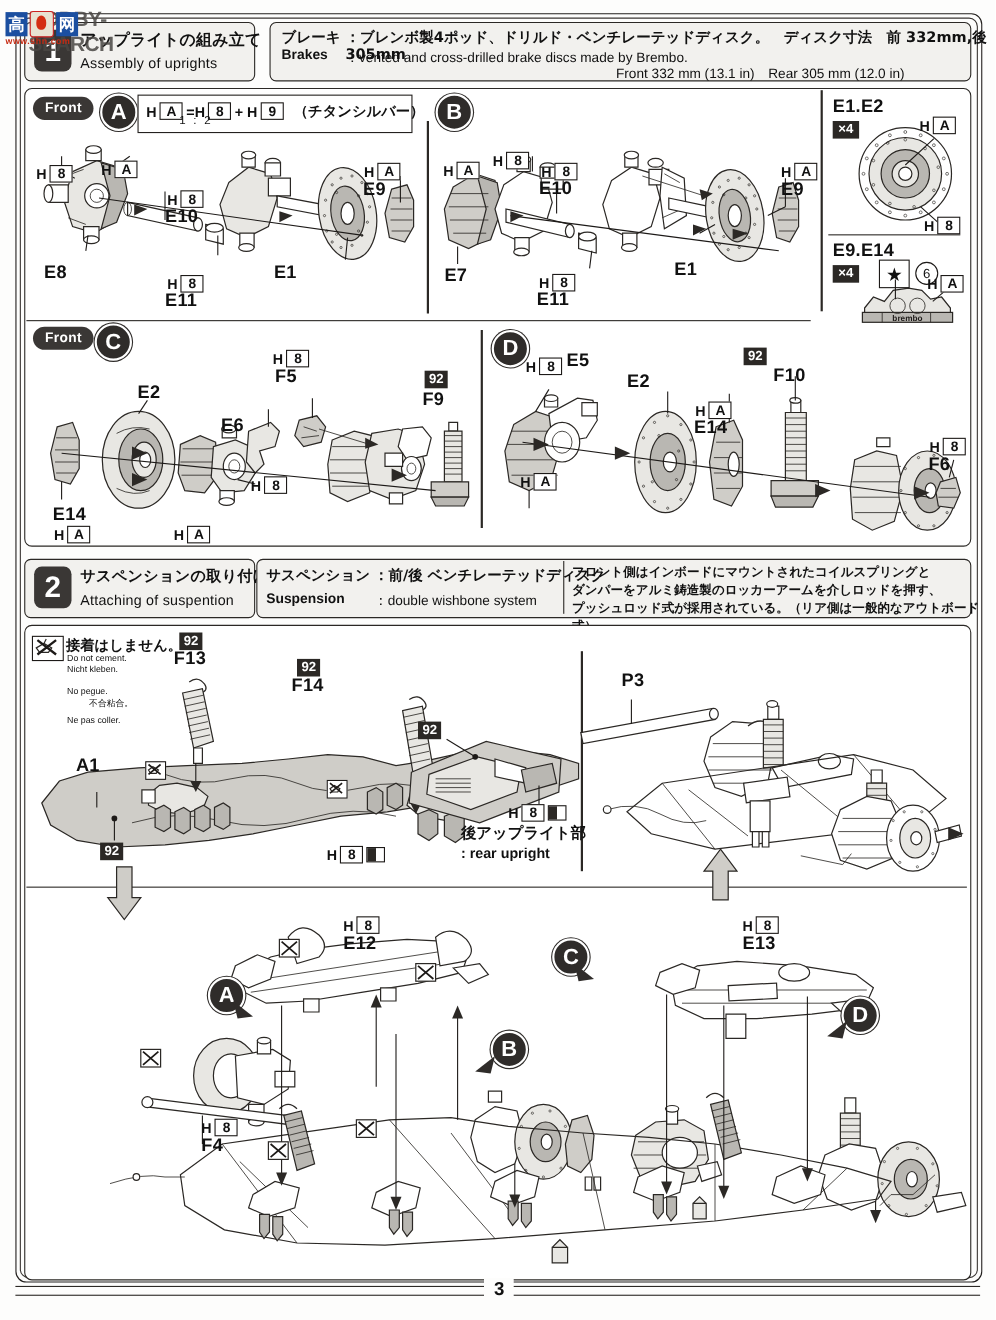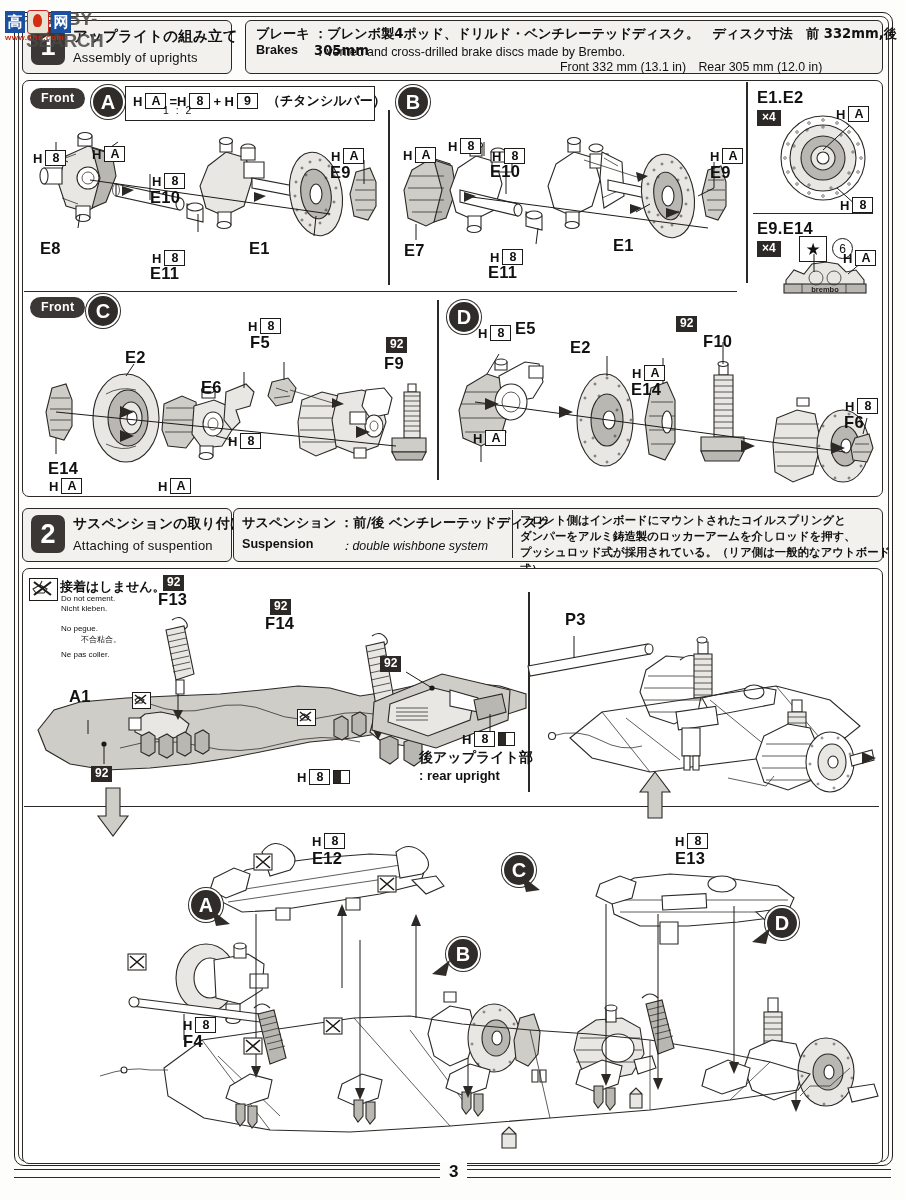--- a/index.html
+++ b/index.html
@@ -607,21 +607,21 @@
   <div class="hdrbox" style="left:22px;top:508px;width:208px;height:52px;"></div>
   <div class="stepnum" style="left:31px;top:515px;">2</div>
   <div class="jp t-jp-title" style="position:absolute;left:73px;top:515px;font-size:13.8px;">サスペンションの取り付け</div>
   <div class="t-en-title" style="position:absolute;left:73px;top:538px;">Attaching of  suspention</div>
 
   <div class="hdrbox" style="left:233px;top:508px;width:648px;height:52px;"></div>
   <div class="vdiv" style="left:512px;top:510px;height:48px;width:1.2px;"></div>
   <div class="jp t-jp-spec" style="position:absolute;left:242px;top:514px;">サスペンション</div>
   <div class="jp t-jp-spec" style="position:absolute;left:340px;top:514px;">：前/後 ベンチレーテッドディスク</div>
   <div class="t-en-spec" style="position:absolute;left:242px;top:537px;">Suspension</div>
-  <div class="t-en-spec-n" style="position:absolute;left:340px;top:538px;font-style:italic;">：double wishbone system</div>
+  <div class="t-en-spec-n" style="position:absolute;left:340px;top:538px;">：double wishbone system</div>
   <div class="jp t-note-jp" style="position:absolute;left:520px;top:512px;font-size:11.4px;">フロント側はインボードにマウントされたコイルスプリングと</div>
   <div class="jp t-note-jp" style="position:absolute;left:520px;top:528px;font-size:11.4px;">ダンパーをアルミ鋳造製のロッカーアームを介しロッドを押す、</div>
   <div class="jp t-note-jp" style="position:absolute;left:520px;top:544px;font-size:11.4px;">プッシュロッド式が採用されている。（リア側は一般的なアウトボード式）</div>
 
   <div class="panel" style="left:22px;top:568px;width:859px;height:594px;"></div>
   <div class="vdiv" style="left:528px;top:592px;height:200px;"></div>
   <div class="hdiv" style="left:24px;top:806px;width:855px;"></div>
 
   <div class="nocement" style="left:29px;top:578px;">
     <svg width="25" height="19" viewBox="0 0 25 19">

